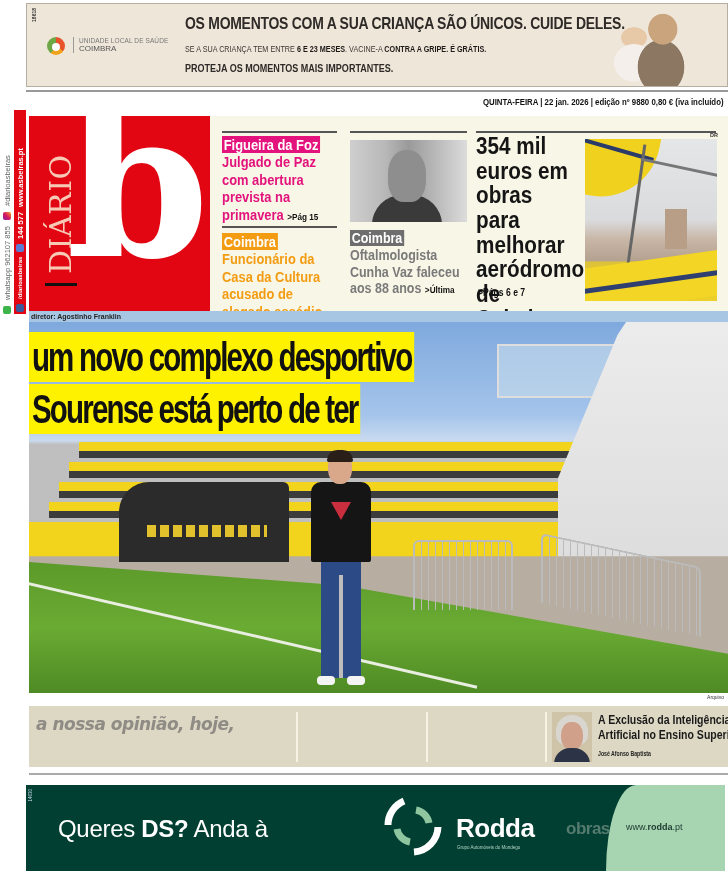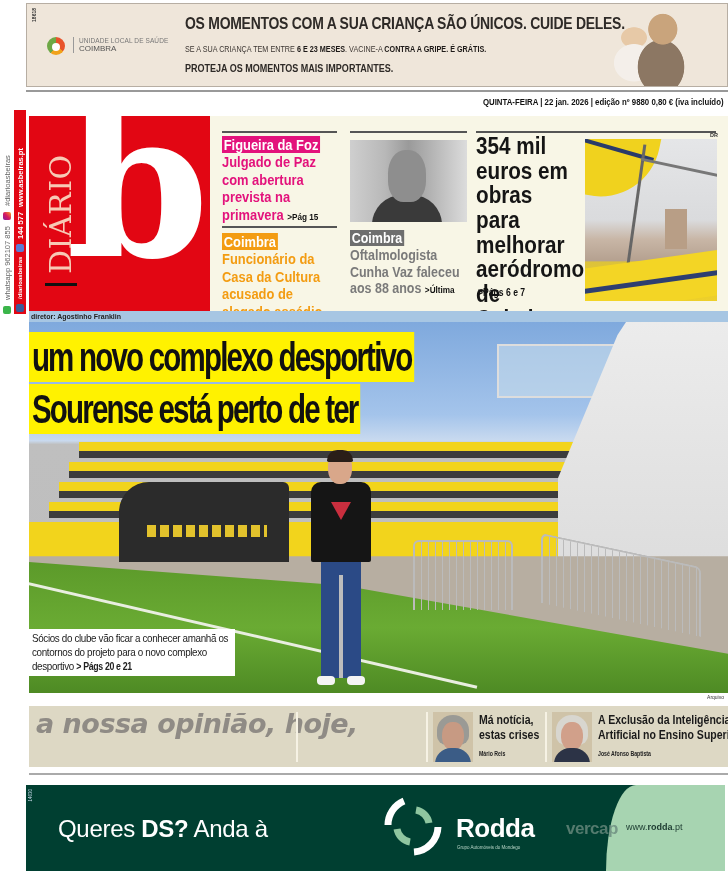--- a/index.html
+++ b/index.html
@@ -97,21 +97,21 @@
   .hl-row { height: 52px; }
 
   .caption { position: absolute; left: 0; top: 307px; width: 206px; background: #fff; padding: 2px 3px; font-size: 11.2px; line-height: 14px; color: #222; }
   .caption .inner { transform: scaleX(0.88); transform-origin: left; width: 230px; letter-spacing: -0.4px; }
   .caption b { font-size: 10px; }
 
   .arquivo { position: absolute; right: 4px; top: 694px; font-size: 5px; color: #333; }
 
   
   .opinion { position: absolute; left: 29px; top: 706px; width: 699px; height: 61px; background: #ddd8c4; }
-  .op-title { position: absolute; left: 7px; top: 6px; font-family: "DejaVu Sans", sans-serif; font-weight: bold; font-style: italic; font-size: 27px; line-height: 24px; color: #8f8b85; letter-spacing: -0.5px; }
+  .op-title { position: absolute; left: 7px; top: 6px; font-family: "DejaVu Sans", sans-serif; font-weight: bold; font-style: italic; font-size: 17px; line-height: 24px; color: #8f8b85; letter-spacing: -0.5px; }
   .op-div { position: absolute; top: 6px; width: 1.5px; height: 50px; background: #f6f2e4; }
   .op-item { position: absolute; top: 6px; height: 50px; }
   .op-avatar { position: absolute; left: 0; top: 0; width: 40px; height: 50px; overflow: hidden; background: #cfc3a8; }
   .op-avatar .face { position: absolute; left: 9px; top: 10px; width: 22px; height: 28px; border-radius: 45%; }
   .op-avatar .hair { position: absolute; left: 4px; top: 3px; width: 32px; height: 30px; border-radius: 50% 50% 30% 30%; }
   .op-avatar .torso { position: absolute; left: 2px; top: 36px; width: 36px; height: 20px; border-radius: 16px 16px 0 0; }
   .op-head { position: absolute; left: 46px; top: 0; font-family: "Liberation Sans", sans-serif; font-weight: bold; font-size: 13.5px; line-height: 15px; color: #1a1a1a; transform: scaleX(0.78); transform-origin: left top; white-space: nowrap; }
   .op-author { position: absolute; left: 46px; top: 38px; font-size: 6.5px; font-weight: bold; color: #222; transform: scaleX(0.8); transform-origin: left; white-space: nowrap; }
 
   .sep-bottom { position: absolute; left: 29px; top: 773px; width: 699px; height: 2px; background: #aaa; }
@@ -244,46 +244,31 @@
       <div class="hair"></div>
     <div class="shoe" style="left:8px"></div>
       <div class="shoe" style="left:38px"></div>
   </div>
 
   <div class="headline">
     <div class="hl-row"><span class="hl-line">um novo complexo desportivo</span></div>
     <div class="hl-row"><span class="hl-line">Sourense está perto de ter</span></div>
   </div>
 
-  <div class="caption">
-    <div class="inner"><span>Sócios do clube vão ficar a conhecer amanhã os contornos do projeto para o novo complexo desportivo</span> <b>&gt; Págs 20 e 21</b></div>
-  </div>
 </div>
 <div class="arquivo">Arquivo</div>
 
 <div class="opinion">
   <div class="op-title">
     <div>a nossa opinião, hoje,</div>
   </div>
   <div class="op-div" style="left:267px"></div>
 
   <div class="op-div" style="left:397px"></div>
 
-  <div class="op-item" style="left:404px;width:115px">
-    <div class="op-avatar">
-      <div class="hair" style="background:#9a9a95"></div>
-        <div class="face" style="background:#c79a83"></div>
-        <div class="torso" style="background:#3b5c86"></div>
-    </div>
-    <div class="op-head">
-        <div>Má notícia,</div>
-        <div>estas crises</div>
-      </div>
-    <div class="op-author">Mário Reis</div>
-  </div>
   <div class="op-div" style="left:516px"></div>
 
   <div class="op-item" style="left:523px;width:176px">
     <div class="op-avatar">
       <div class="hair" style="background:#d8d6cf"></div>
         <div class="face" style="background:#d1a08a"></div>
         <div class="torso" style="background:#2c3346"></div>
     </div>
     <div class="op-head">
         <div>A Exclusão da Inteligência</div>
@@ -299,15 +284,15 @@
   <div class="ba-text"><span>Queres </span><b>DS?</b><span> Anda à</span></div>
   <svg class="rodda-mark" viewBox="0 0 62 62">
     <path d="M22 6 A26 26 0 0 0 6 30" stroke="#fff" stroke-width="7" fill="none" stroke-linecap="butt"></path>
     <path d="M56 32 A26 26 0 0 1 32 57" stroke="#fff" stroke-width="7" fill="none"></path>
     <path d="M34 15 A16 16 0 0 1 47 28" stroke="#8fc6a0" stroke-width="7" fill="none"></path>
     <path d="M15 34 A16 16 0 0 0 28 47" stroke="#8fc6a0" stroke-width="7" fill="none"></path>
   </svg>
   <div class="rodda-name">Rodda</div>
   <div class="rodda-sub">Grupo Automóveis do Mondego</div>
   <div class="ba-right"></div>
-  <div class="vercap">vercap</div>
+  <div class="vercap">obras</div>
   <div class="rodda-url"><span>www.</span><b>rodda</b><span>.pt</span></div>
 </div>
 
 </body></html>

